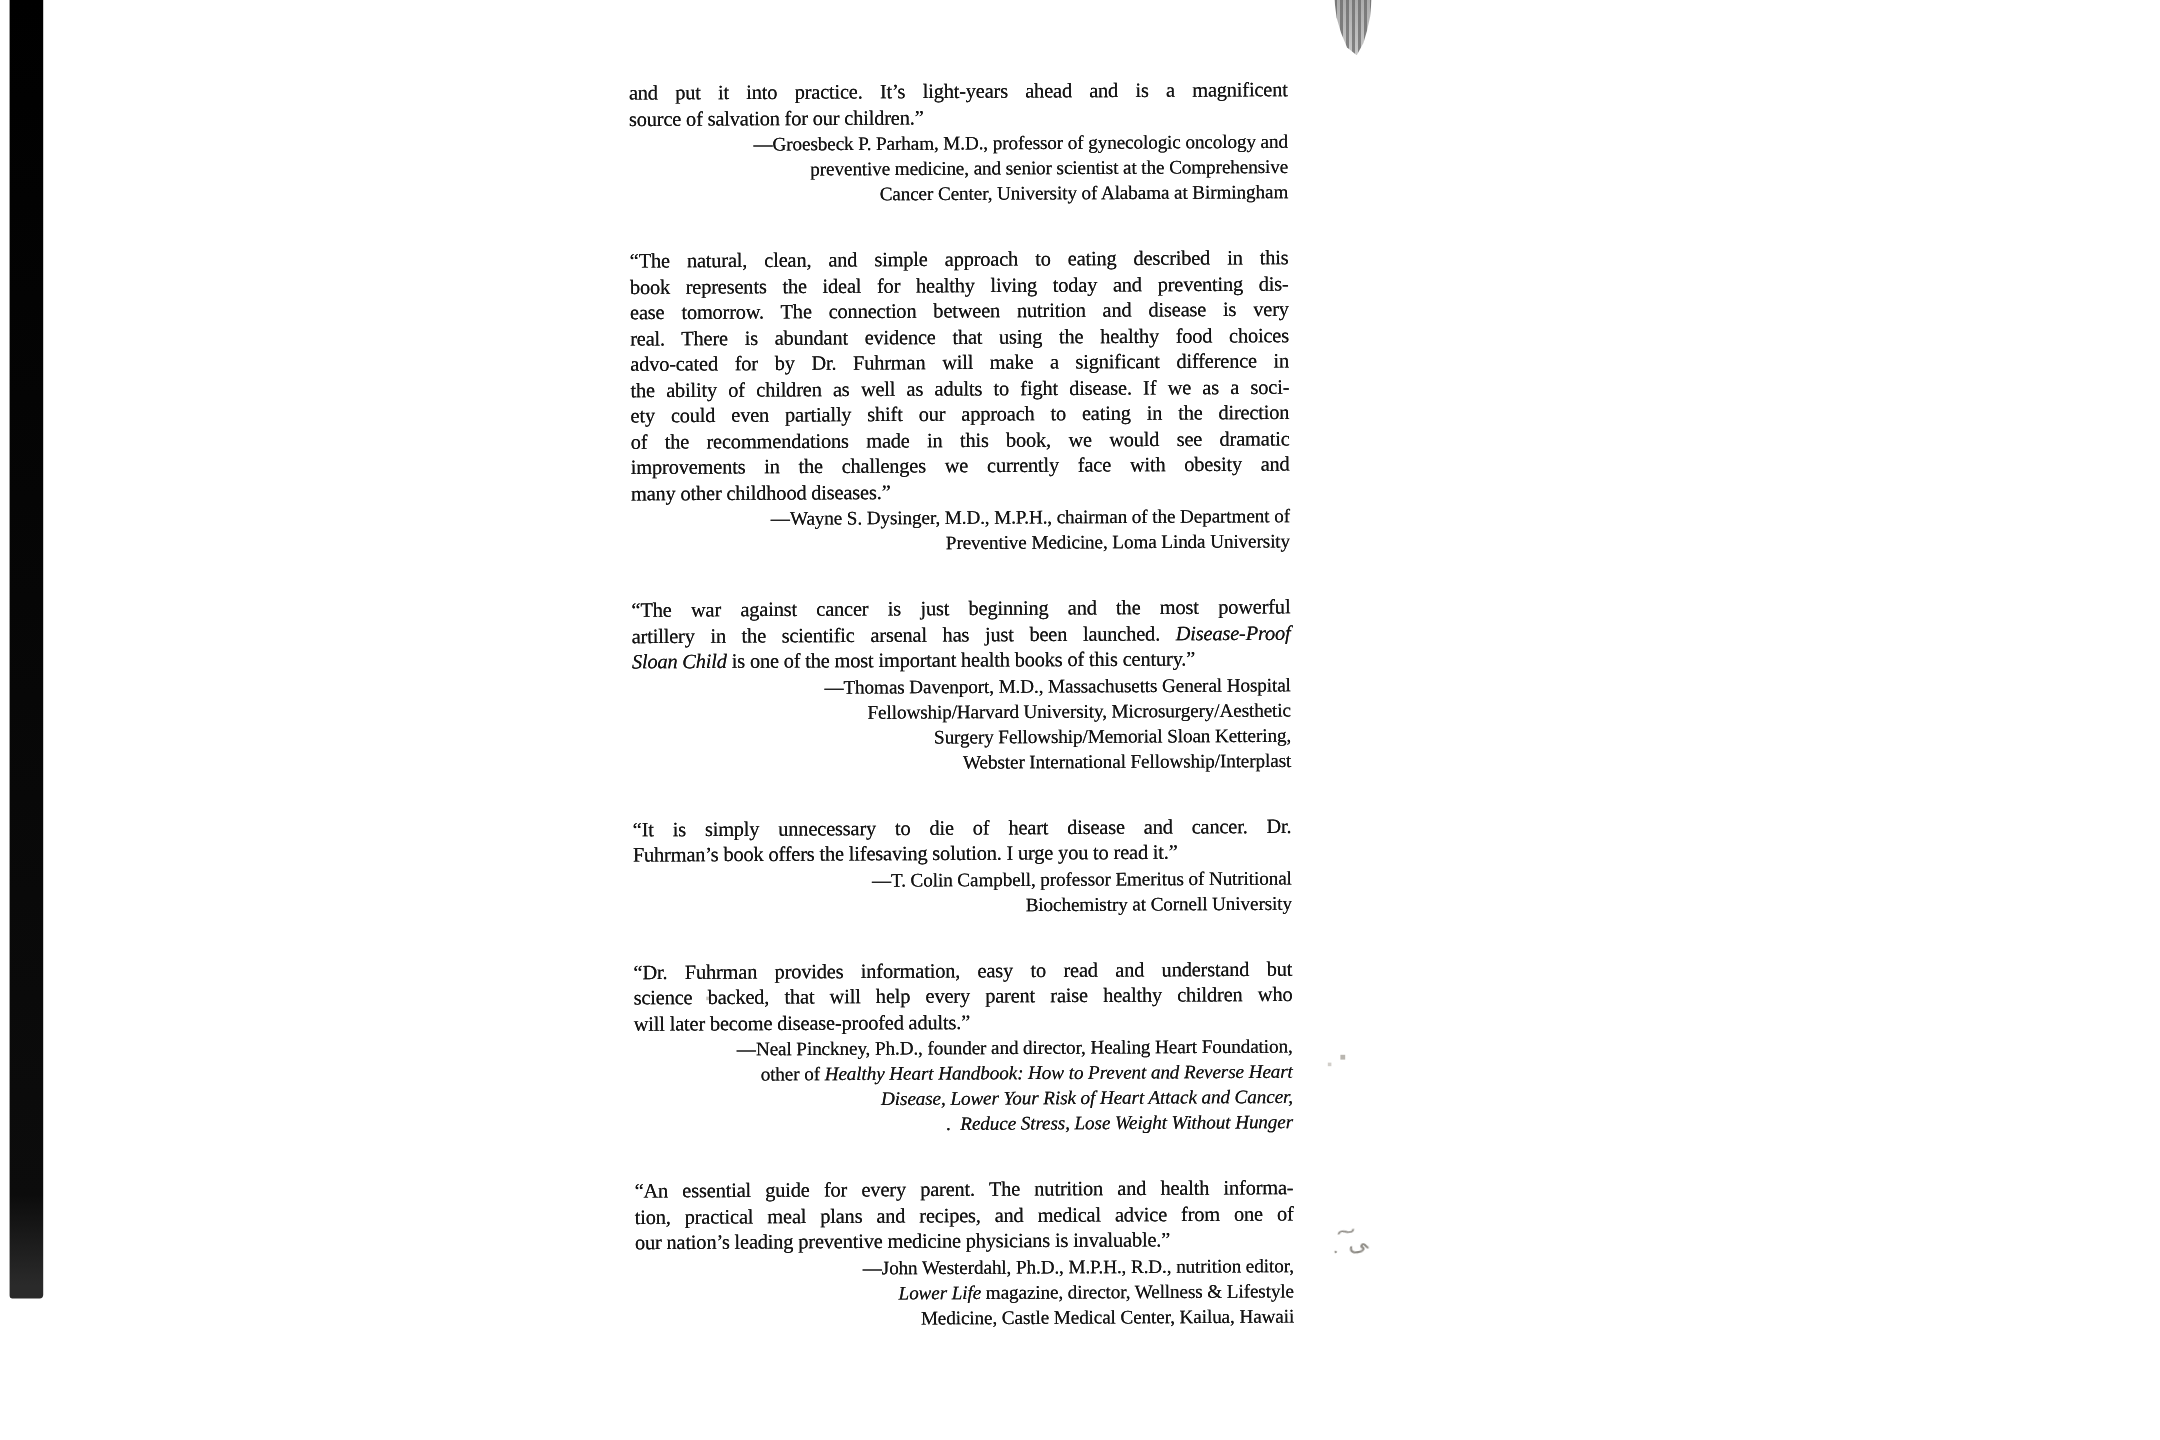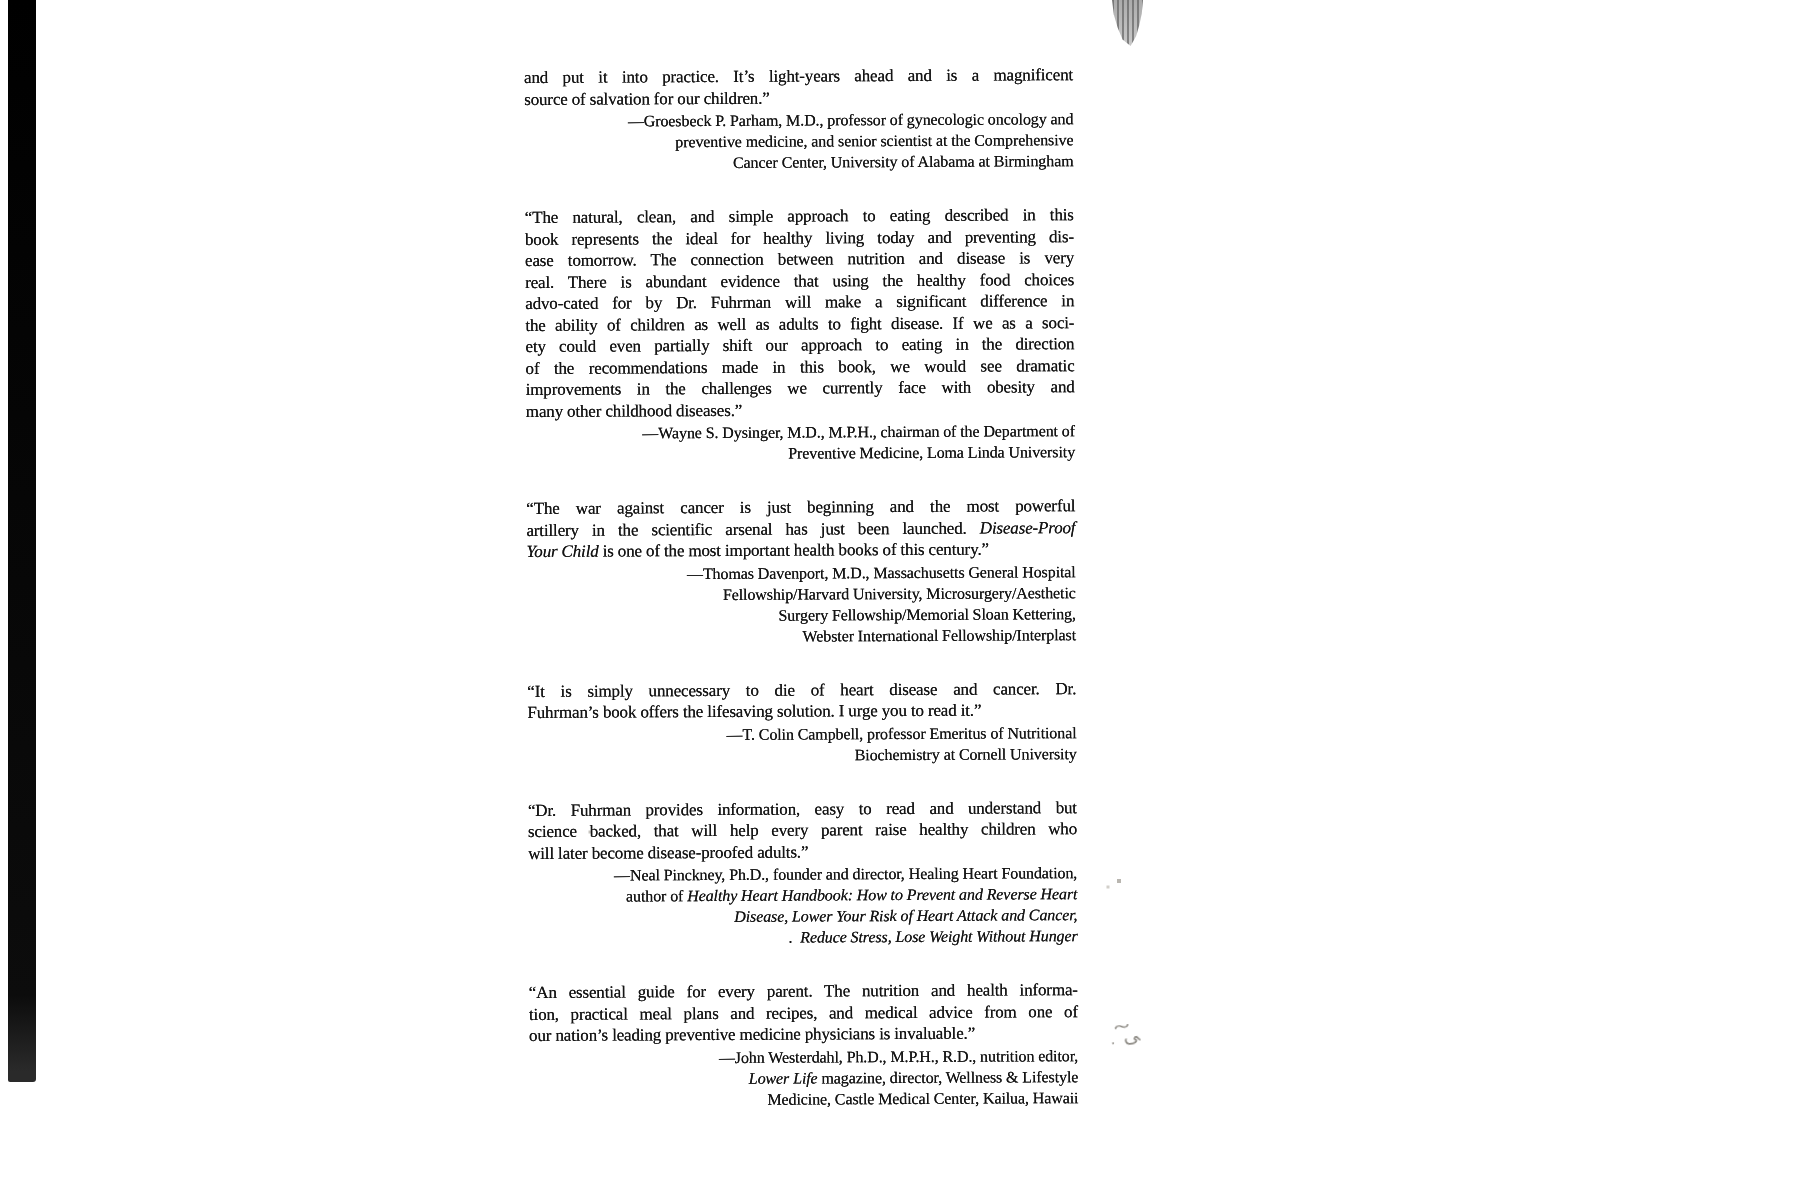--- a/index.html
+++ b/index.html
@@ -88,21 +88,21 @@
       </div>
       <div class="attr">
         <div class="a-line"><span>—Wayne S. Dysinger, M.D., M.P.H., chairman of the Department of</span></div>
         <div class="a-line"><span>Preventive Medicine, Loma Linda University</span></div>
       </div>
     </section>
     <section class="blurb">
       <div class="quote">
         <div class="q-line"><span>“The war against cancer is just beginning and the most powerful</span></div>
         <div class="q-line"><span>artillery in the scientific arsenal has just been launched. </span><em>Disease-Proof</em></div>
-        <div class="q-line last"><em>Your Child</em><span> is one of the most important health books of this century.”</span></div>
+        <div class="q-line last"><em>Sloan Child</em><span> is one of the most important health books of this century.”</span></div>
       </div>
       <div class="attr">
         <div class="a-line"><span>—Thomas Davenport, M.D., Massachusetts General Hospital</span></div>
         <div class="a-line"><span>Fellowship/Harvard University, Microsurgery/Aesthetic</span></div>
         <div class="a-line"><span>Surgery Fellowship/Memorial Sloan Kettering,</span></div>
         <div class="a-line"><span>Webster International Fellowship/Interplast</span></div>
       </div>
     </section>
     <section class="blurb">
       <div class="quote">
@@ -115,21 +115,21 @@
       </div>
     </section>
     <section class="blurb">
       <div class="quote">
         <div class="q-line"><span>“Dr. Fuhrman provides information, easy to read and understand but</span></div>
         <div class="q-line"><span>science backed, that will help every parent raise healthy children who</span></div>
         <div class="q-line last"><span>will later become disease-proofed adults.”</span></div>
       </div>
       <div class="attr">
         <div class="a-line"><span>—Neal Pinckney, Ph.D., founder and director, Healing Heart Foundation,</span></div>
-        <div class="a-line"><span>author of </span><em>Healthy Heart Handbook: How to Prevent and Reverse Heart</em></div>
+        <div class="a-line"><span>other of </span><em>Healthy Heart Handbook: How to Prevent and Reverse Heart</em></div>
         <div class="a-line"><em>Disease, Lower Your Risk of Heart Attack and Cancer,</em></div>
         <div class="a-line"><span>. </span><em>Reduce Stress, Lose Weight Without Hunger</em></div>
       </div>
     </section>
     <section class="blurb">
       <div class="quote">
         <div class="q-line"><span>“An essential guide for every parent. The nutrition and health informa-</span></div>
         <div class="q-line"><span>tion, practical meal plans and recipes, and medical advice from one of</span></div>
         <div class="q-line last"><span>our nation’s leading preventive medicine physicians is invaluable.”</span></div>
       </div>

